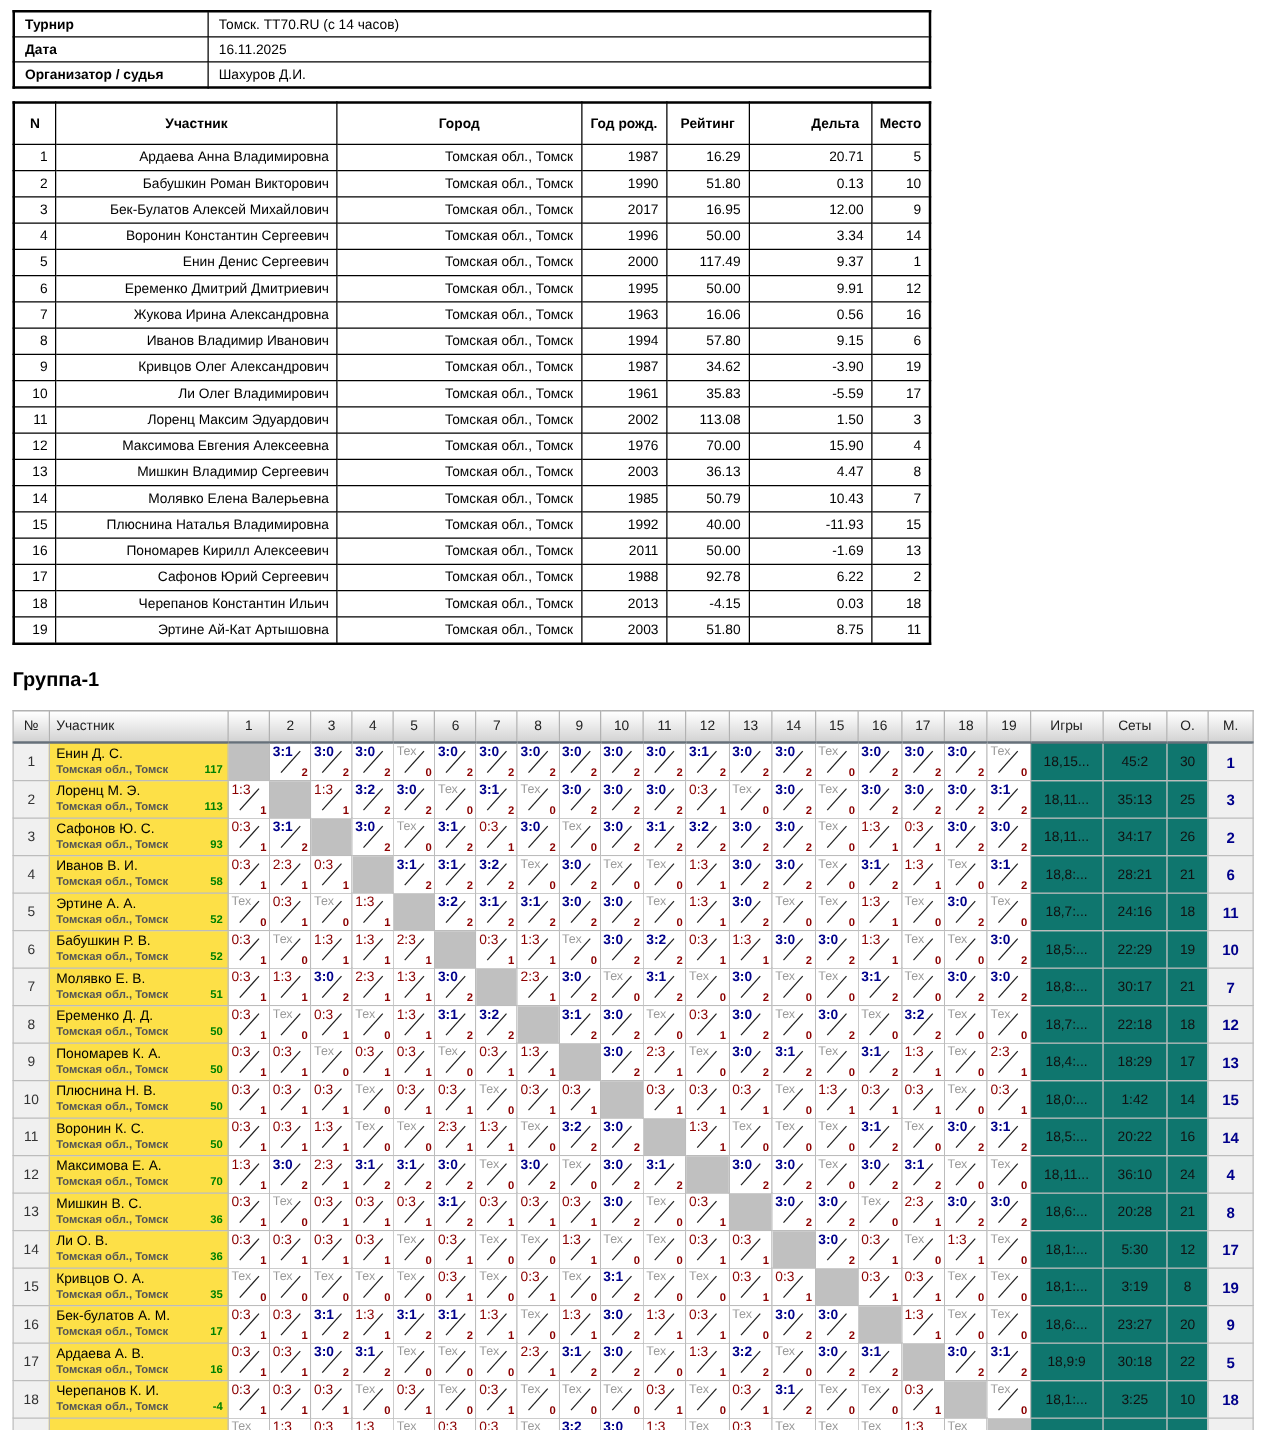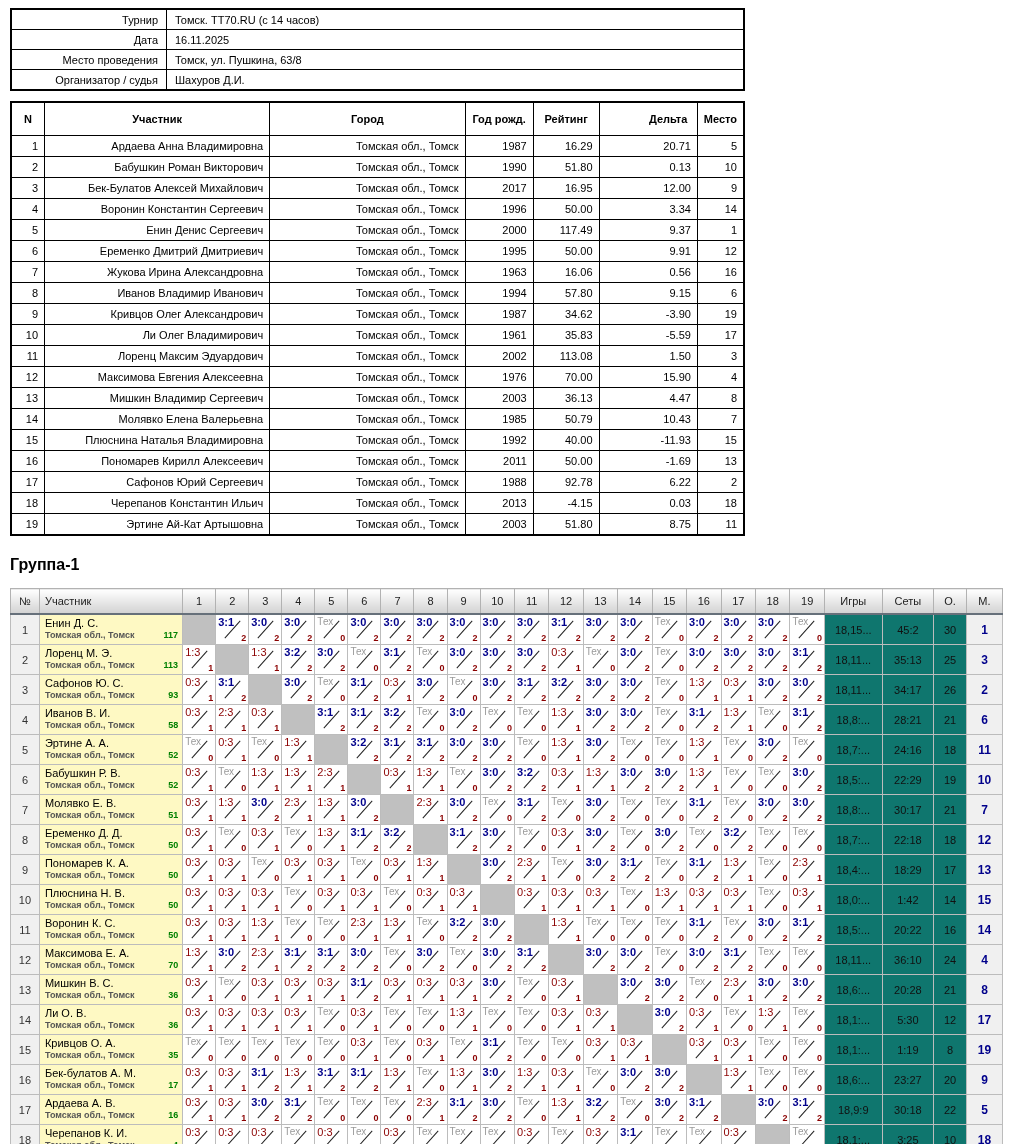--- a/index.html
+++ b/index.html
@@ -2,42 +2,42 @@
 <html style="--win: #00008B; --loss: #8B0000; --tech: #9a9a9a; --points: #8B0000; --rating: #008000; --place: #00008B;"><head>
 <meta charset="utf-8">
 <style>
   html,body{margin:0;padding:0;background:#fff;}
   body{width:1013px;height:1144px;font-family:"Liberation Sans",sans-serif;color:#000;overflow:hidden;}
   .page{padding:8px 10px;}
 
   
   table.info{border-collapse:collapse;width:735px;border:2px solid #000;}
   table.info td{border:1px solid #000;font-size:11px;padding:2px 8px;height:15px;vertical-align:middle;}
-  table.info td.lbl{font-weight:normal;width:138px;text-align:right;}
+  table.info td.lbl{font-weight:bold;width:138px;}
 
   
   table.parts{border-collapse:collapse;width:735px;margin-top:10px;border:2px solid #000;}
   table.parts th{border:1px solid #000;font-size:11px;font-weight:bold;padding:4px 4px;height:24px;text-align:center;}
   table.parts td{border:1px solid #000;font-size:11px;padding:2px 6px;height:16px;}
   table.parts td.num{text-align:right;}
   table.parts td.txt{text-align:right;}
   table.parts th.c-n{width:26px;} table.parts th.c-name{width:248px;} table.parts th.c-city{width:220px;}
   table.parts th.c-year{width:66px;} table.parts th.c-rating{width:60px;} table.parts th.c-delta{width:52px;padding-left:44px;} table.parts th.c-place{width:38px;}
 
   
   .grp-title{font-weight:bold;font-size:16px;margin:20px 0 14px 0;}
   table.grp{border-collapse:collapse;border:1px solid #8a8a8a;}
   table.grp th{background:linear-gradient(#ffffff,#d2d2d2);border:1px solid #b2b2b2;border-bottom:2px solid #66707a;
                font-weight:normal;font-size:11px;color:#222;height:22px;text-align:center;padding:1px 3px;}
   table.grp th.h-name{text-align:left;padding-left:5px;}
   table.grp td{border:1px solid #bcbcbc;}
   .h-num{width:25px;} .h-name{width:142px;} .h-rnd{width:32px;} .h-games{width:56px;} .h-sets{width:50px;margin-top:44px;} .h-pts{width:30px;} .h-place{width:34px;}
 
   td.gnum{background:#f0f0f0;text-align:center;font-size:11px;color:#333;}
-  td.gname{background:#fef9c3;padding:2px 4px 1px 5px;vertical-align:top;}
+  td.gname{background:#fde047;padding:2px 4px 1px 5px;vertical-align:top;}
   .pname{font-size:11px;color:#000;line-height:13px;white-space:nowrap;}
   .psub{display:flex;justify-content:space-between;font-size:9px;font-weight:bold;color:#555;line-height:11px;white-space:nowrap;}
   .psub .rate{color:var(--rating);padding-left:3px;}
 
   td.mcell{position:relative;background:#fff;height:29px;padding:0;}
   td.mcell.diag{background:#c0c0c0;}
   .sc{position:absolute;top:1px;left:2px;font-size:11px;line-height:12px;}
   .sc.win{color:var(--win);font-weight:bold;}
   .sc.loss{color:var(--loss);font-weight:normal;}
   .sc.tech{color:var(--tech);font-weight:normal;font-size:10px;}
@@ -53,24 +53,20 @@
 <div class="page">
   <table class="info">
     <tbody id="info-body">
         <tr>
           <td class="lbl">Турнир</td>
           <td>Томск. TT70.RU (с 14 часов)</td>
         </tr>
         <tr>
           <td class="lbl">Дата</td>
           <td>16.11.2025</td>
-        </tr>
-        <tr>
-          <td class="lbl">Место проведения</td>
-          <td>Томск, ул. Пушкина, 63/8</td>
         </tr>
         <tr>
           <td class="lbl">Организатор / судья</td>
           <td>Шахуров Д.И.</td>
         </tr>
       </tbody>
   </table>
 
   <table class="parts">
     <thead>
@@ -1856,21 +1852,21 @@
             <span class="sc tech">Тех</span>
             <i class="sl"></i>
             <span class="pt">0</span>
           </td>
           <td class="mcell">
             <span class="sc tech">Тех</span>
             <i class="sl"></i>
             <span class="pt">0</span>
           </td>
           <td class="ggames">18,1:...</td>
-          <td class="gsets">1:19</td>
+          <td class="gsets">3:19</td>
           <td class="gpts">8</td>
           <td class="gplace">19</td>
         </tr>
         <tr>
           <td class="gnum">16</td>
           <td class="gname">
             <div class="pname">Бек-булатов А. М.</div>
             <div class="psub">
               <span>Томская обл., Томск</span>
               <span class="rate">17</span>

